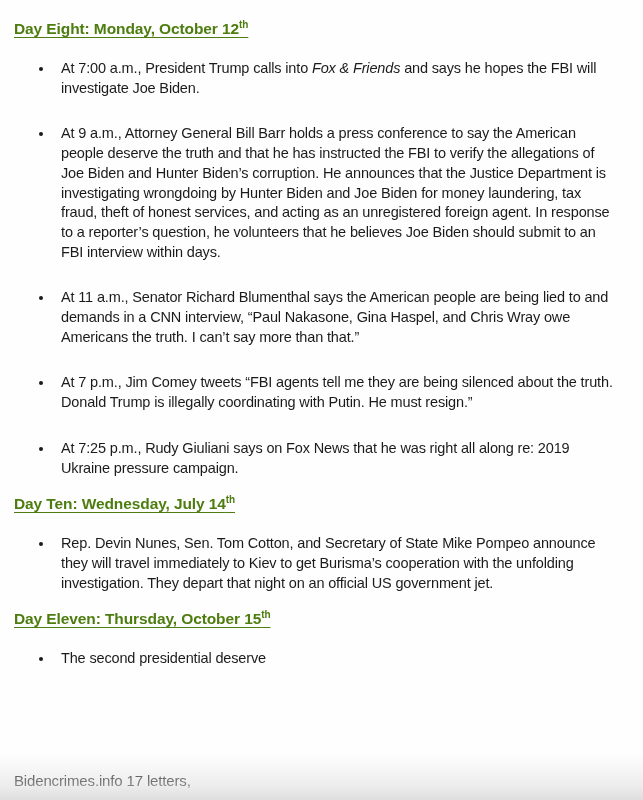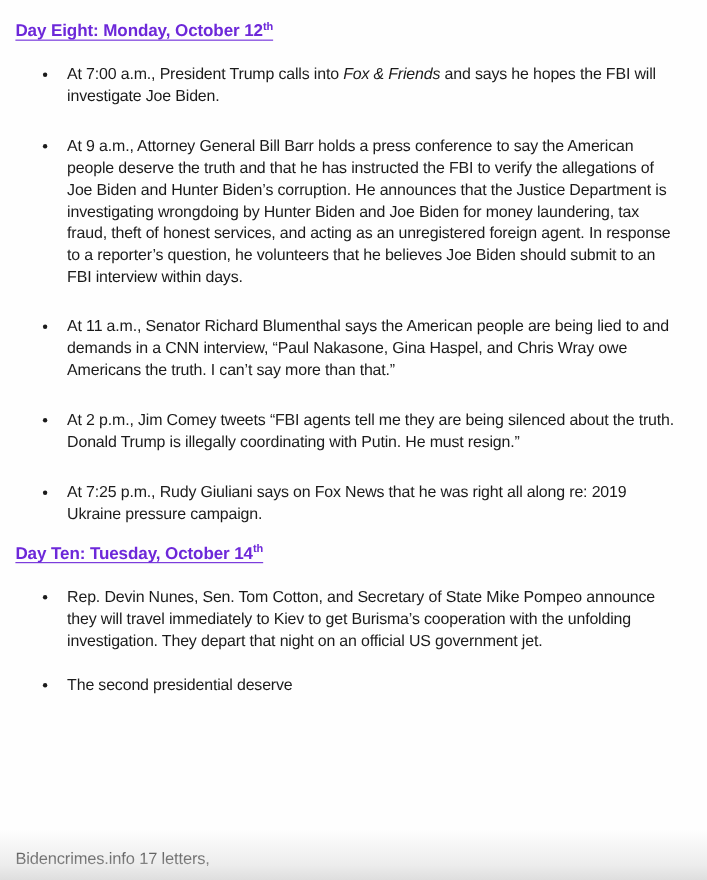--- a/index.html
+++ b/index.html
@@ -19,21 +19,21 @@
   section { margin: 0; }
   h2 {
     margin: 0;
     font-size: 15.5px;
     font-weight: bold;
     line-height: 19px;
     text-decoration: underline;
     text-decoration-thickness: 1.4px;
     text-underline-offset: 3px;
     letter-spacing: -0.1px;
-    color: #6d28d9;
+    color: #4d7c0f;
   }
   h2 sup {
     font-size: 10px;
     line-height: 0;
     vertical-align: super;
   }
   ul {
     list-style: disc;
     margin: 21px 0 16px 0;
     padding: 0 0 0 40px;
@@ -68,33 +68,34 @@
 <body>
 
 <main class="page">
   <div class="doc-content" id="doc-content">
       <section>
         <h2><span>Day Eight: Monday, October 12</span><sup>th</sup></h2>
         <ul>
           <li><span>At 7:00 a.m., President Trump calls into </span><em>Fox &amp; Friends</em><span> and says he hopes the FBI will investigate Joe Biden.</span></li>
           <li><span>At 9 a.m., Attorney General Bill Barr holds a press conference to say the American people deserve the truth and that he has instructed the FBI to verify the allegations of Joe Biden and Hunter Biden’s corruption. He announces that the Justice Department is investigating wrongdoing by Hunter Biden and Joe Biden for money laundering, tax fraud, theft of honest services, and acting as an unregistered foreign agent. In response to a reporter’s question, he volunteers that he believes Joe Biden should submit to an FBI interview within days.</span></li>
           <li><span>At 11 a.m., Senator Richard Blumenthal says the American people are being lied to and demands in a CNN interview, “Paul Nakasone, Gina Haspel, and Chris Wray owe Americans the truth. I can’t say more than that.”</span></li>
-          <li><span>At 2 p.m., Jim Comey tweets “FBI agents tell me they are being silenced about the truth. Donald Trump is illegally coordinating with Putin. He must resign.”</span></li>
+          <li><span>At 7 p.m., Jim Comey tweets “FBI agents tell me they are being silenced about the truth. Donald Trump is illegally coordinating with Putin. He must resign.”</span></li>
           <li><span>At 7:25 p.m., Rudy Giuliani says on Fox News that he was right all along re: 2019 Ukraine pressure campaign.</span></li>
         </ul>
       </section>
       <section>
       </section>
       <section>
-        <h2><span>Day Ten: Tuesday, October 14</span><sup>th</sup></h2>
+        <h2><span>Day Ten: Wednesday, July 14</span><sup>th</sup></h2>
         <ul>
           <li><span>Rep. Devin Nunes, Sen. Tom Cotton, and Secretary of State Mike Pompeo announce they will travel immediately to Kiev to get Burisma’s cooperation with the unfolding investigation. They depart that night on an official US government jet.</span></li>
         </ul>
       </section>
       <section>
+        <h2><span>Day Eleven: Thursday, October 15</span><sup>th</sup></h2>
         <ul>
           <li><span>The second presidential deserve</span></li>
         </ul>
       </section>
     </div>
   <div class="footer-caption">Bidencrimes.info 17 letters,</div>
   <div class="bottom-fade"></div>
 </main>
 
 </body></html>

